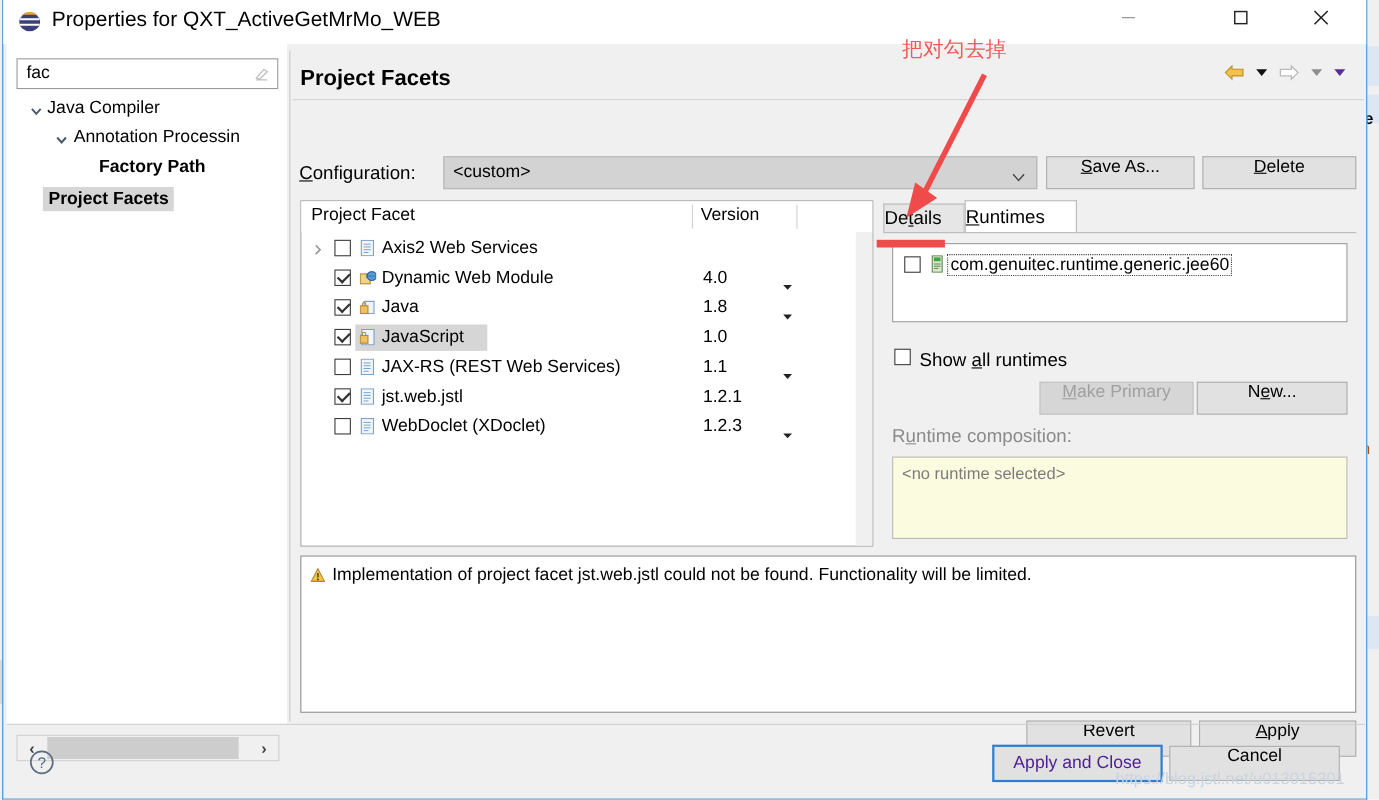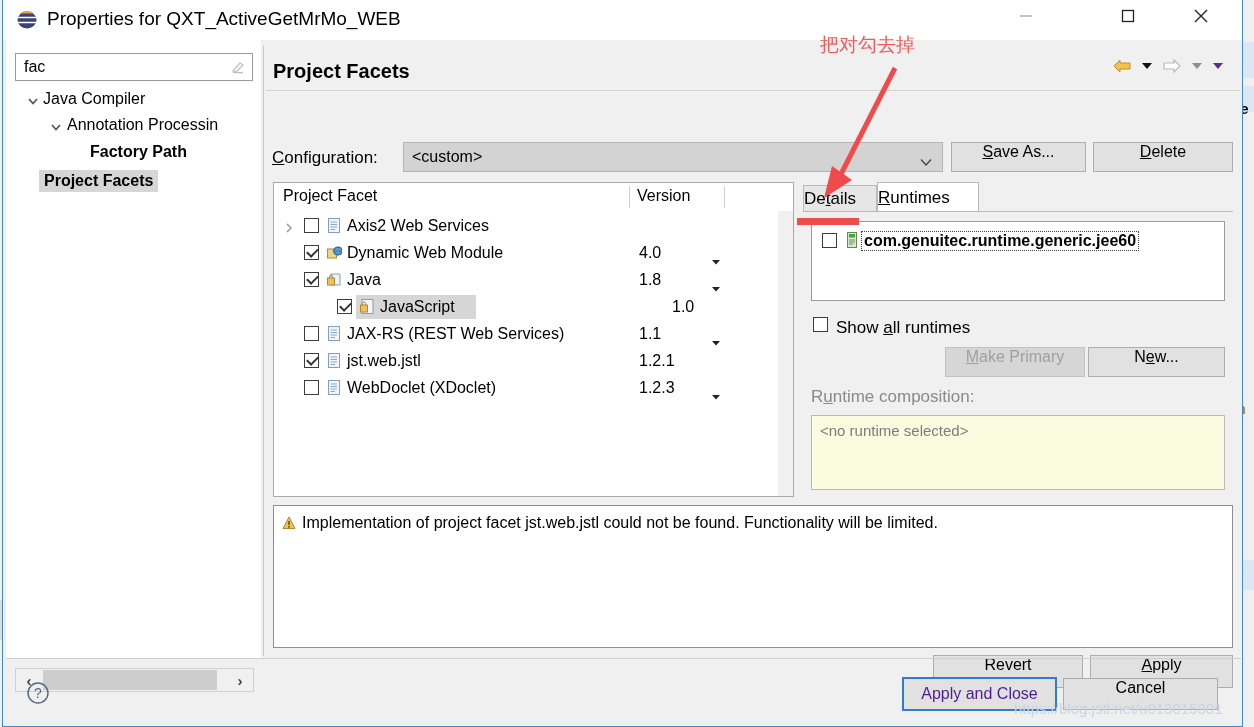--- a/index.html
+++ b/index.html
@@ -143,22 +143,22 @@
     position: absolute; top: 0; height: 30px; display: flex; align-items: center; justify-content: flex-start;
     font-size: 17px; color: #000; border: 1px solid #b9b9b9; border-bottom: none;
   }
   .tab.inactive { background: #e6e6e6; top: 3px; height: 27px; }
   .tab.active { background: #ffffff; }
   .tabpanel {
     position: absolute; left: 537px; top: 171px; width: 430px; height: 286px;
     background: #f0f0f0; border-top: 1px solid #b9b9b9;
   }
   .rt-list {
-    position: absolute; left: 8px; top: 9px; width: 414px; height: 80px;
-    background: #fff; border: 1px solid #9b9b9b; font-weight: bold;
+    position: absolute; left: 8px; top: 9px; width: 414px; height: 72px;
+    background: #fff; border: 1px solid #9b9b9b;
   }
   .rt-item-text {
     position: absolute; left: 49px; top: 9px; font-size: 16px; color: #000;
     border: 1px dotted #444; padding: 0 2px; white-space: nowrap;
   }
   .showall-label { position: absolute; left: 33px; top: 106px; font-size: 17px; color: #000; }
   .rt-comp-label { position: absolute; left: 8px; top: 175px; font-size: 17px; color: #8a8a8a; }
   .rt-comp-box {
     position: absolute; left: 8px; top: 203px; width: 414px; height: 75px;
     background: #fbfbe0; border: 1px solid #b9b9b9;
@@ -385,21 +385,21 @@
           </span>
           <span class="facet-name" style="left:73px; top:4px;">Java</span>
           <span class="facet-ver" style="top:4px;">1.8</span>
           <span class="facet-caret" style="top:12px;">
             <svg width="10" height="7" viewBox="0 0 10 7">
                 <path d="M1 1 L5 5.5 L9 1 Z" fill="#222"></path>
               </svg>
           </span>
         </div>
 
-        <div class="facet-row" style="top:111px;margin-left:33px;">
+        <div class="facet-row" style="top:111px;">
           <span class="cb checked" style="left:30px; top:5px;"></span>
           <span style="position:absolute; left:49px; top:1px; width:120px; height:24px; background:#d6d6d6;"></span>
           <span class="ficon" style="left:53px; top:5px;">
             <svg width="15" height="15" viewBox="0 0 15 15">
               <rect x="2" y="0.5" width="11" height="14" fill="#f2f6fb" stroke="#7f9fc4"></rect>
               <rect x="0.5" y="6" width="7" height="7" fill="#f0c060" stroke="#b08a30"></rect>
               <path d="M2.5 6 V4.5 A1.5 1.5 0 0 1 5.5 4.5 V6" fill="none" stroke="#b08a30" stroke-width="1"></path>
             </svg>
           </span>
           <span class="facet-name" style="left:73px; top:4px;">JavaScript</span>

